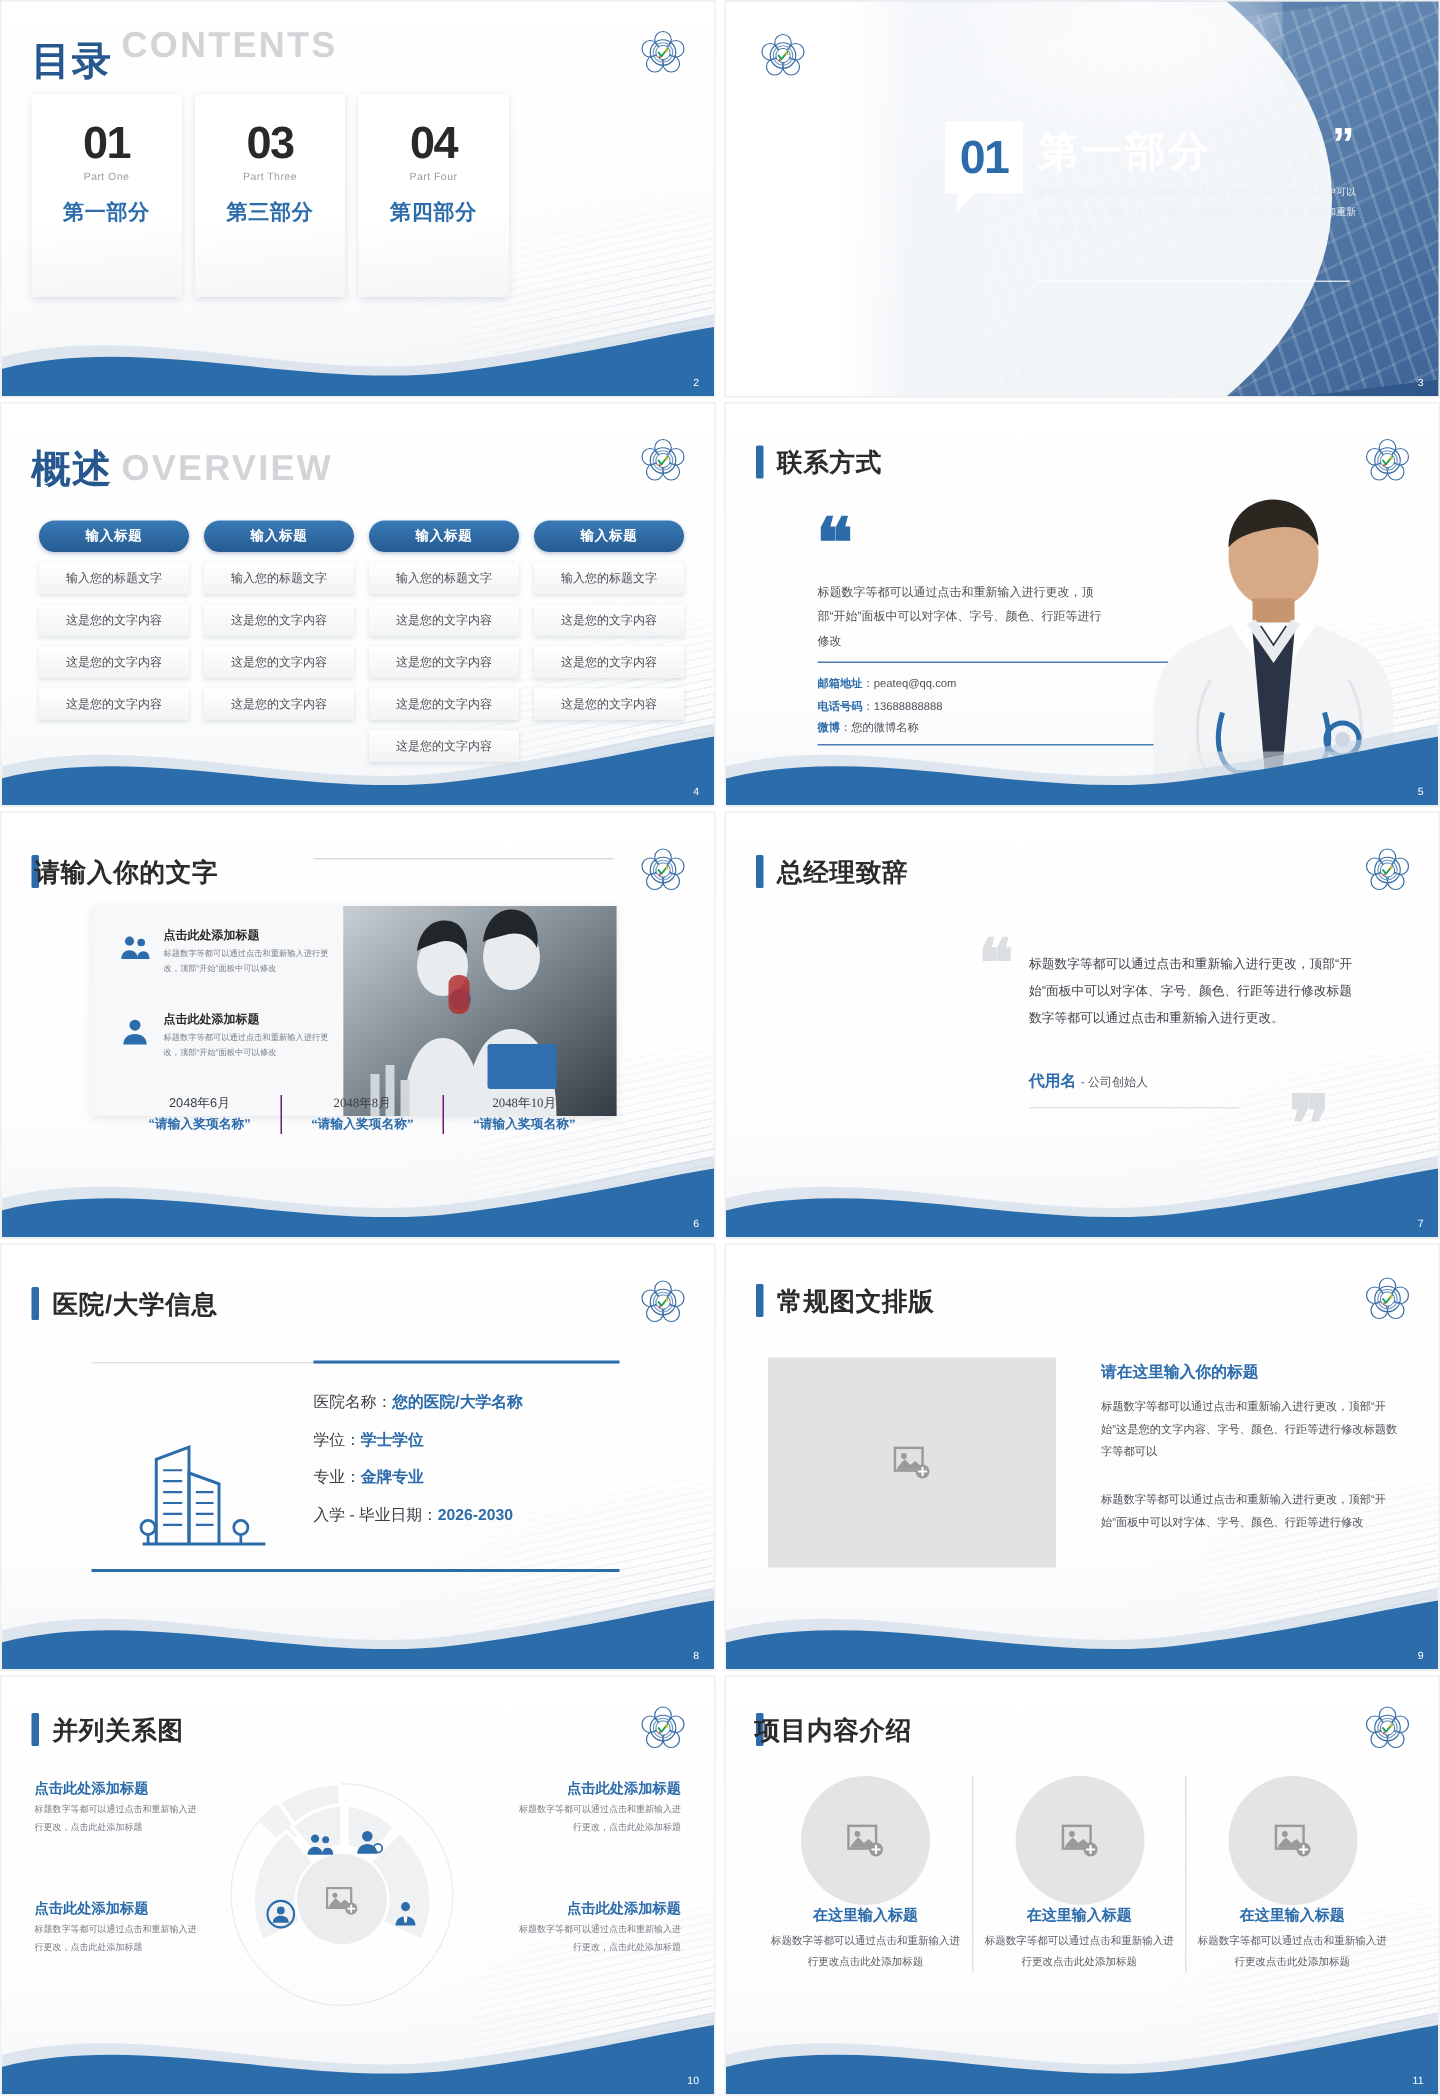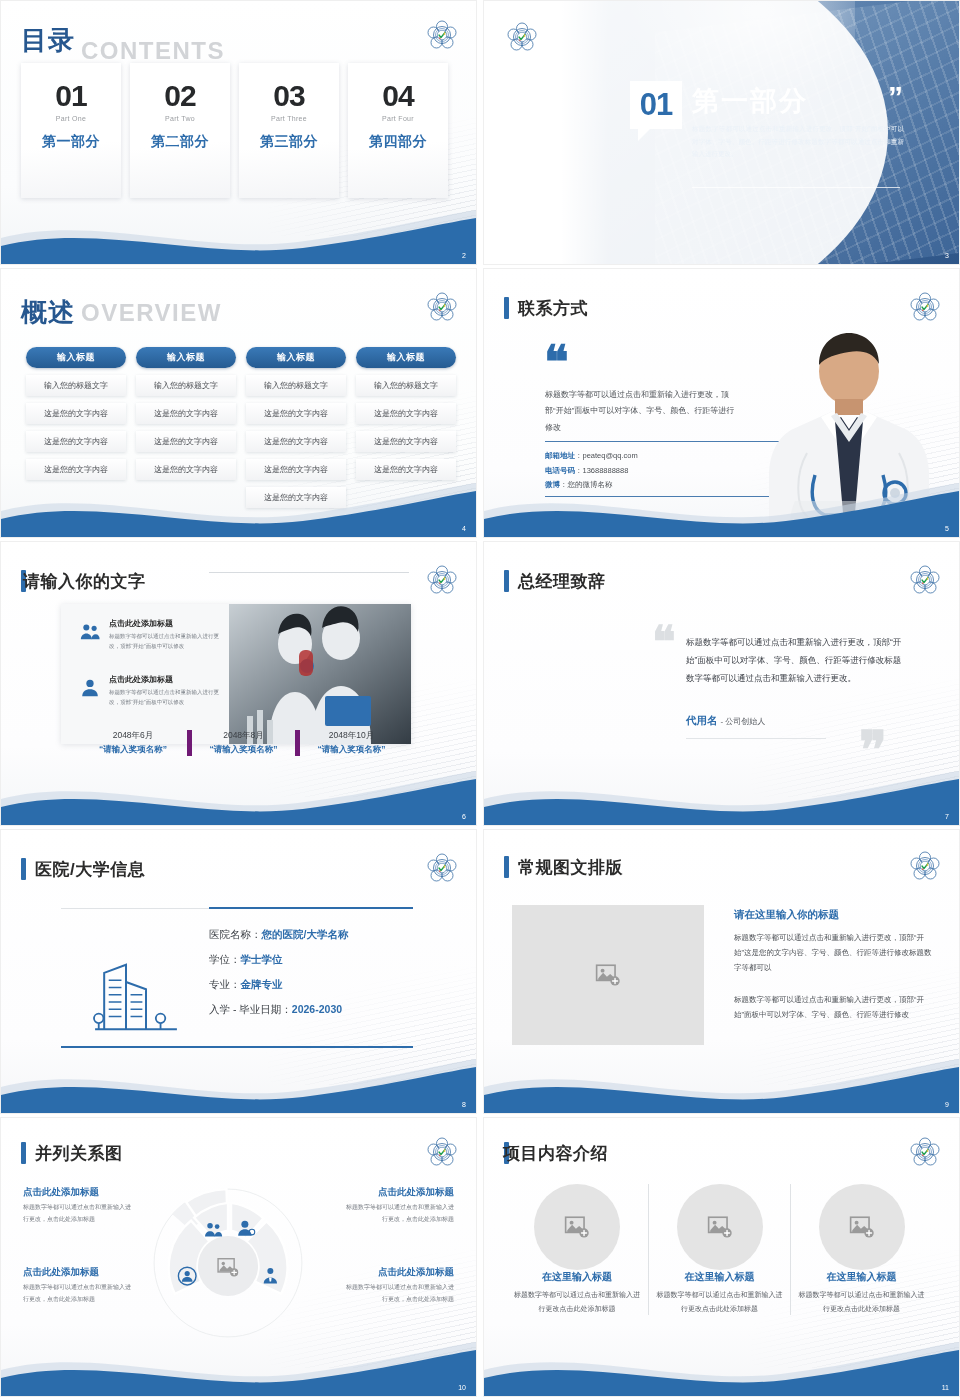--- a/index.html
+++ b/index.html
@@ -116,21 +116,21 @@
   .s6-panel { position:absolute; left:60px; top:62px; width:350px; height:140px;
      background:#f7f8f9; box-shadow:0 1px 6px rgba(110,120,135,.20); }
   .s6-img { position:absolute; right:0; top:0; width:182px; height:140px; overflow:hidden;
      background: linear-gradient(150deg,#dfe3e6 0%, #aeb6bd 35%, #6d7880 70%, #3c454d 100%); }
   .s6-item { position:absolute; left:18px; width:150px; }
   .s6-ico { position:absolute; left:0; top:3px; width:22px; height:22px; color:#2d6cab; }
   .s6-h { font-size:8px; font-weight:bold; color:#2b2b2b; margin-left:30px;}
   .s6-p { font-size:5.5px; color:#7b8088; line-height:1.9; margin-left:30px; margin-top:2px;}
   .s6-awards { position:absolute; left:78px; top:188px; display:flex; }
   .s6-aw { width:108px; text-align:center; padding:0 3px; }
-  .s6-aw + .s6-aw { border-left:5px solid #701a75; }
+  .s6-aw + .s6-aw { border-left:1px solid #701a75;font-family:Liberation Serif, serif; }
   .s6-date { font-size:8.5px; color:#3b3f44; }
   .s6-name { font-size:8.5px; font-weight:bold; color:#2d6cab; margin-top:2px;}
   .s6-topline { position:absolute; left:208px; top:30px; width:200px; height:1px; background:#d7dbdf;}
 
   
   .s7-qo { position:absolute; left:168px; top:86px; font-size:44px; font-weight:bold; color:#dcdfe2; line-height:.7; font-family:"Liberation Serif", serif;}
   .s7-qc { position:absolute; right:72px; bottom:56px; font-size:52px; font-weight:bold; color:#dcdfe2; line-height:.7; font-family:"Liberation Serif", serif;}
   .s7-body { position:absolute; left:202px; top:92px; width:218px; font-size:8.5px; color:#3f434a; line-height:2.1; }
   .s7-name { position:absolute; left:202px; top:172px; font-size:10.5px; font-weight:bold; color:#2d6cab; }
   .s7-role { font-size:8px; font-weight:normal; color:#55595f;margin-top:28px; }
@@ -251,37 +251,32 @@
     </symbol>
   </defs>
 </svg>
 
 <div class="deck">
 
   <div class="slide">
     <div style="position:absolute;inset:0;background:linear-gradient(180deg,#ffffff 0%,#fbfcfd 70%,#f3f5f7 100%)"></div>
     <div class="striper"></div>
     <div class="big-title-cn" style="left:20px;top:22px">目录</div>
-    <div class="big-title-en" style="left:80px;top:36px">CONTENTS</div>
+    <div class="big-title-en" style="left:80px;top:16px">CONTENTS</div>
     <span class="logo" style="right:18px;top:18px">
         <svg>
           <use href="#sym-logo"></use>
         </svg>
       </span>
 
     <div class="card-row">
       <div class="cnum-card">
         <div class="cnum">01</div>
         <div class="cpart">Part One</div>
         <div class="ccn">第一部分</div>
-      </div>
-      <div class="cnum-card">
-        <div class="cnum">02</div>
-        <div class="cpart">Part Two</div>
-        <div class="ccn">第二部分</div>
       </div>
       <div class="cnum-card">
         <div class="cnum">03</div>
         <div class="cpart">Part Three</div>
         <div class="ccn">第三部分</div>
       </div>
       <div class="cnum-card">
         <div class="cnum">04</div>
         <div class="cpart">Part Four</div>
         <div class="ccn">第四部分</div>

